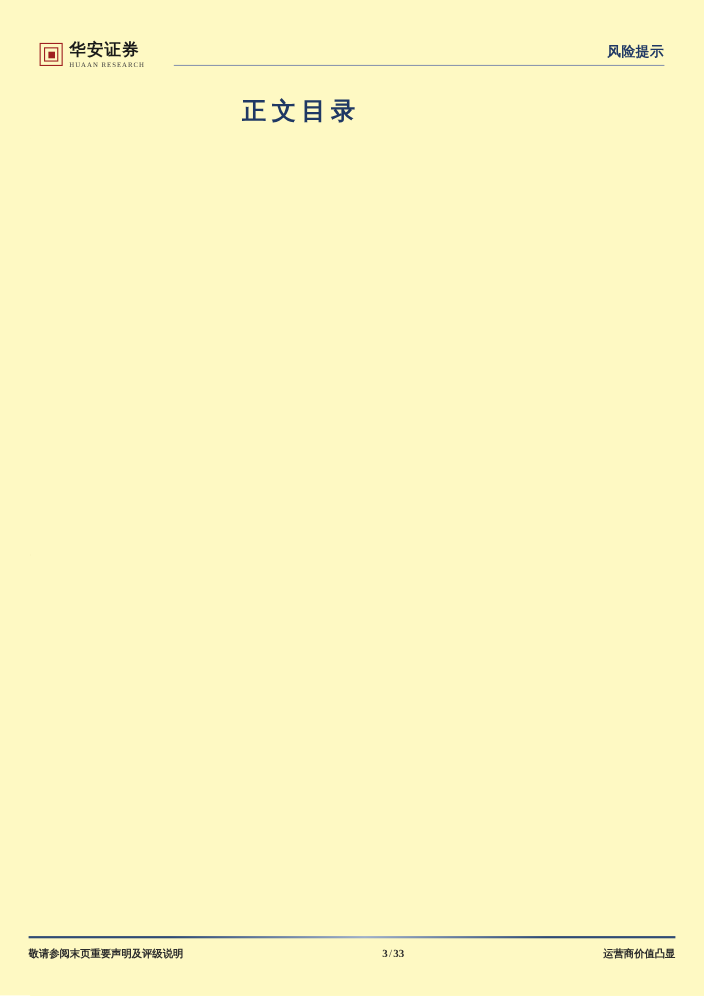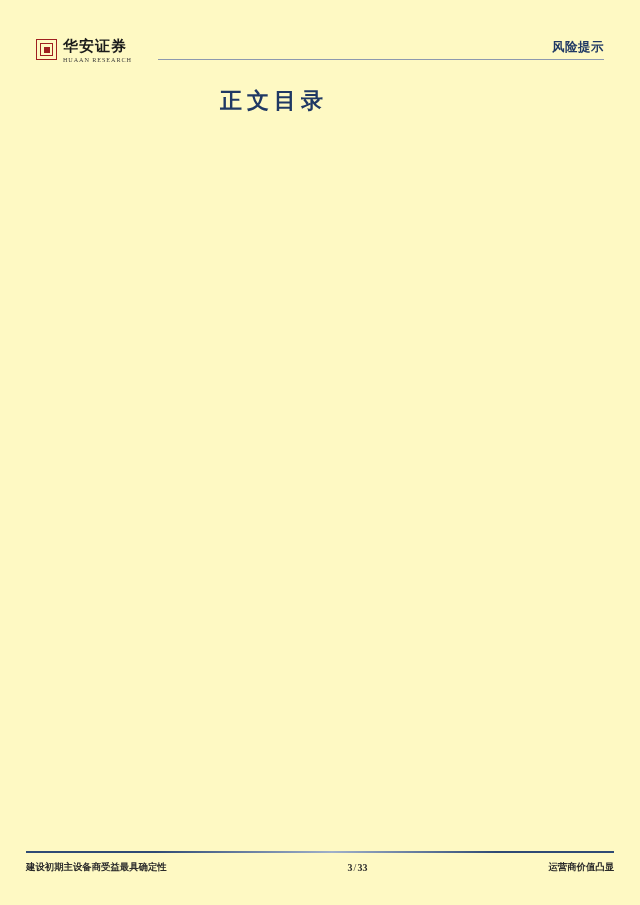--- a/index.html
+++ b/index.html
@@ -438,20 +438,20 @@
       <div class="toc-row lvl1">
         <span class="num">6</span>
         <span class="label">风险提示</span>
         <span class="leader"></span>
         <span class="page">40</span>
       </div>
     </div>
 
   <div class="footer-rule"></div>
   <div class="footer">
-    <div>建设初期主设备商受益最具确定性</div>
+    <div>敬请参阅末页重要声明及评级说明</div>
     <div class="footer-center">
       <span>3</span><span class="sep">/</span><span>33</span>
     </div>
     <div>运营商价值凸显</div>
   </div>
 
 </div>
 
 </body></html>

